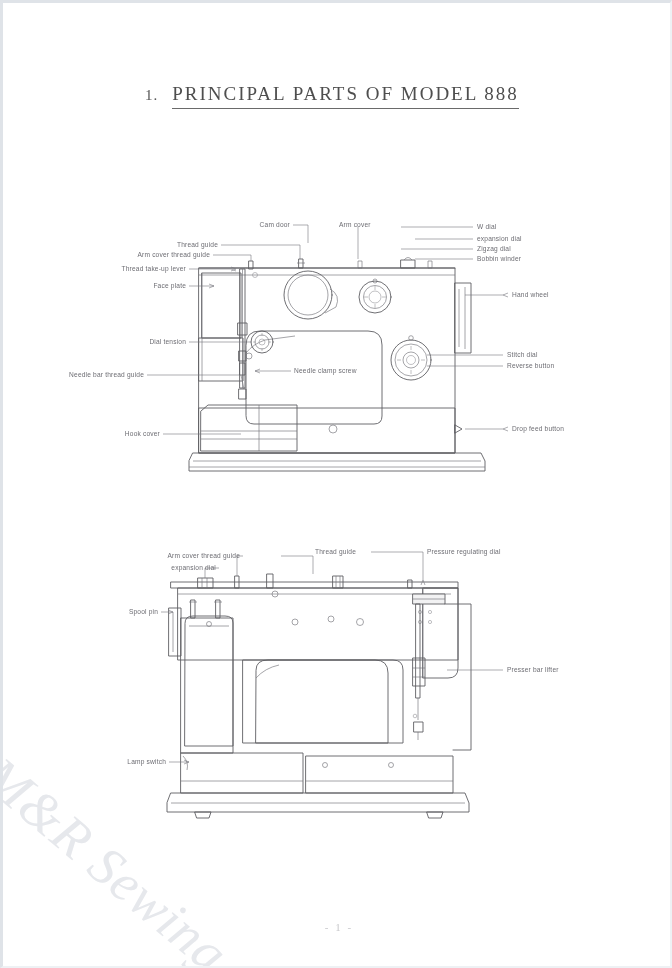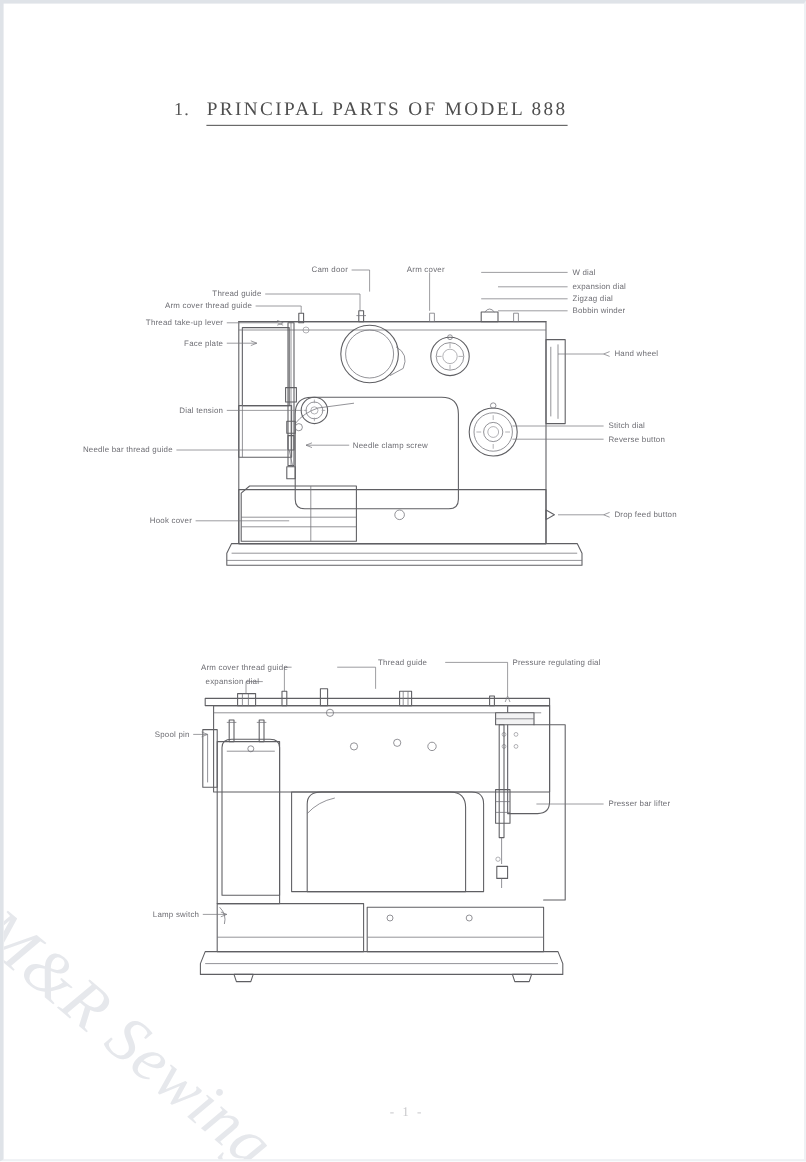--- a/index.html
+++ b/index.html
@@ -34,21 +34,21 @@
     color: #4a4a4a;
   }
   .title-num {
     font-family: "Liberation Serif", serif;
     font-size: 15px;
     letter-spacing: 1px;
     color: #555;
   }
   .title-text {
     font-family: "Liberation Serif", serif;
-    font-size: 16px;
+    font-size: 19px;
     letter-spacing: 2.0px;
     color: #4e4e4e;
     border-bottom: 1.4px solid #6a6a6a;
     padding-bottom: 3px;
     white-space: nowrap;
   }
 
   
   .diagram {
     position: absolute;

